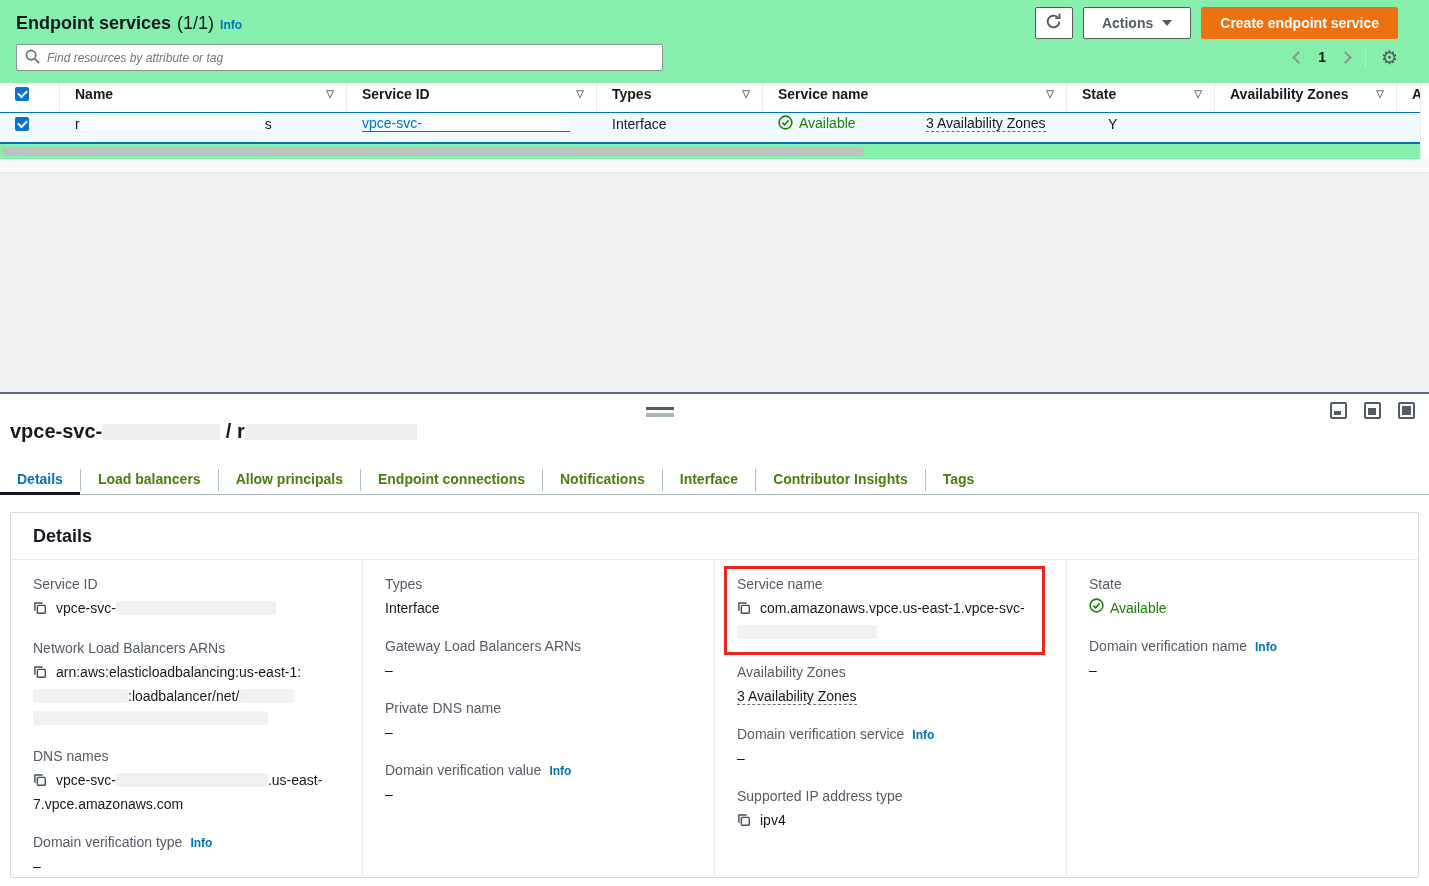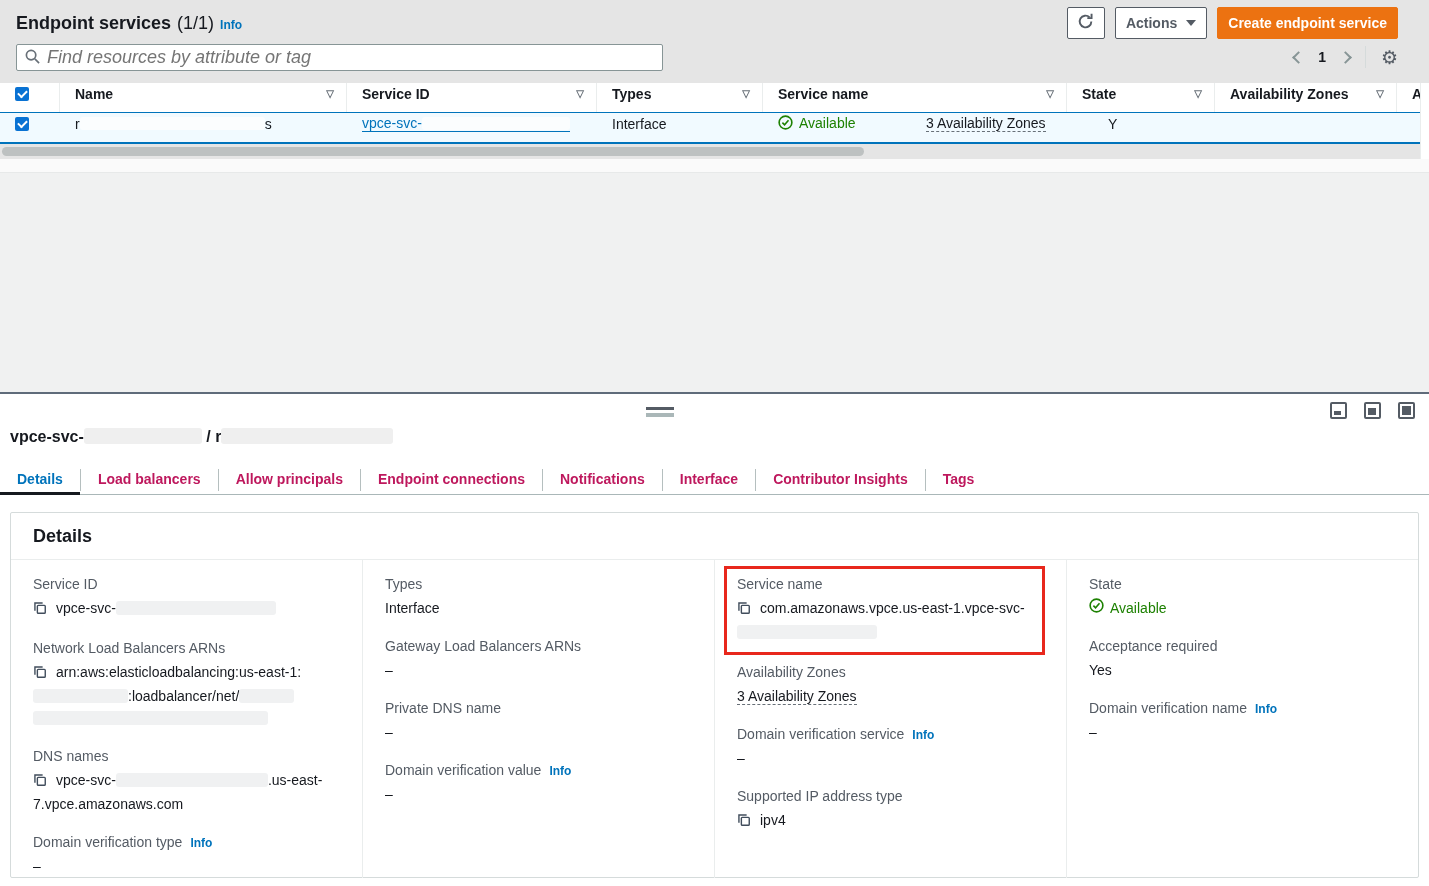--- a/index.html
+++ b/index.html
@@ -1,34 +1,34 @@
 <!DOCTYPE html>
 <html><head>
 <meta charset="utf-8">
 <style>
   * { margin:0; padding:0; box-sizing:border-box; }
   html,body { width:1429px; height:886px; background:#fff; }
   body { font-family:"Liberation Sans", sans-serif; font-size:14px; color:#16191f; overflow:hidden; }
   .app { position:relative; width:1429px; height:886px; overflow:hidden; background:#fff; }
 
   
-  .top { position:absolute; top:0; left:0; width:1429px; height:334px; background:#e5e5e5; }
+  .top { position:absolute; top:0; left:0; width:1429px; height:334px; background:#86efac; }
   .row1 { position:absolute; top:6px; left:16px; right:31px; height:34px; display:flex; justify-content:space-between; align-items:center; }
   .page-title { font-size:18px; font-weight:bold; display:flex; align-items:baseline; gap:6px; }
   .page-count { font-weight:normal; color:#16191f; }
   .info-link { font-size:12px; font-weight:bold; color:#0073bb; cursor:pointer; }
   .btn-group { display:flex; gap:10px; align-items:center; }
-  .btn { height:32px; border:1px solid #545b64; border-radius:2px; background:#fff; color:#545b64; font-weight:bold; font-size:14px; display:flex; align-items:center; justify-content:center; padding:0 10px; cursor:pointer; }
+  .btn { height:32px; border:1px solid #545b64; border-radius:2px; background:#fff; color:#545b64; font-weight:bold; font-size:14px; display:flex; align-items:center; justify-content:center; padding:0 18px; cursor:pointer; }
   .btn-icon { width:38px; padding:0; }
   .btn-primary { background:#ec7211; border-color:#ec7211; color:#fff; }
   .caret-down { width:0; height:0; border-left:5px solid transparent; border-right:5px solid transparent; border-top:6px solid #545b64; margin-left:9px; display:inline-block; }
 
   .row2 { position:absolute; top:44px; left:16px; right:31px; height:28px; }
   .searchbox { width:647px; height:27px; border:1px solid #879596; border-radius:2px; background:#fff; display:flex; align-items:center; padding:0 8px; gap:7px; }
-  .searchbox input { border:none; outline:none; flex:1; font-family:"Liberation Sans", sans-serif; font-size:18px; font-style:italic; color:#687078; background:transparent; }
+  .searchbox input { border:none; outline:none; flex:1; font-family:"Liberation Sans", sans-serif; font-size:12px; font-style:italic; color:#687078; background:transparent; }
   .paging { position:absolute; right:0; top:2px; display:flex; align-items:center; gap:15px; }
   .chev { width:9px; height:9px; border-top:2px solid #879596; border-right:2px solid #879596; display:inline-block; cursor:pointer; }
   .chev-left { transform:rotate(-135deg); }
   .chev-right { transform:rotate(45deg); }
   .page-num { font-weight:bold; font-size:14px; }
   .vline { width:1px; height:22px; background:#d5dbdb; }
   .gear { font-size:19px; color:#545b64; cursor:pointer; line-height:1; }
 
   
   .tbl { position:absolute; top:83px; left:0; width:1420px; overflow:hidden; }
@@ -61,25 +61,25 @@
   .split-handle { position:absolute; top:13px; left:646px; width:28px; cursor:row-resize; }
   .split-handle .h1 { height:3px; background:#545b64; margin-bottom:3px; }
   .split-handle .h2 { height:4px; background:#aab7b8; }
   .layout-icons { position:absolute; top:8px; right:14px; display:flex; gap:17px; }
   .licon { width:17px; height:17px; border:2px solid #545b64; border-radius:2px; position:relative; cursor:pointer; }
   .licon span { position:absolute; background:#545b64; }
   .licon-bottom span { left:2px; bottom:2px; width:7px; height:4px; }
   .licon-half span   { left:2px; bottom:2px; width:8px; height:7px; }
   .licon-full span   { left:2px; bottom:2px; width:9px; height:9px; }
 
-  .panel-title { position:absolute; top:34px; left:10px; font-size:16px; font-weight:bold; white-space:nowrap; }
+  .panel-title { position:absolute; top:26px; left:10px; font-size:20px; font-weight:bold; white-space:nowrap; }
   .panel-title .redact { height:16px; vertical-align:-2px; background:#efefef; }
 
   .tabs { position:absolute; top:72px; left:0; width:1429px; height:29px; display:flex; align-items:center; border-bottom:1px solid #aab7b8; }
-  .tab { padding:0 17px; height:29px; line-height:26px; font-weight:bold; color:#be185d; cursor:pointer; white-space:nowrap; }
+  .tab { padding:0 17px; height:29px; line-height:26px; font-weight:bold; color:#4d7c0f; cursor:pointer; white-space:nowrap; }
   .tab.active { color:#0073bb; border-bottom:3px solid #16191f; margin-bottom:-1px; }
   .tabsep { width:1px; height:22px; background:#b5bfbf; }
 
   .card { position:absolute; top:118px; left:10px; width:1409px; height:366px; background:#fff; border:1px solid #d5dbdb; border-radius:2px; }
   .card-h { height:47px; display:flex; align-items:center; padding-left:22px; font-size:18px; font-weight:bold; border-bottom:1px solid #eaeded; }
   .card-b { display:flex; align-items:stretch; height:318px; }
   .col { flex:1 1 0; padding:16px 18px 12px 22px; }
   .col + .col { border-left:1px solid #eaeded; }
   .field { margin-bottom:19px; }
   .flabel { color:#545b64; margin-bottom:5px; display:flex; align-items:baseline; gap:8px; }
@@ -364,24 +364,20 @@
                   <svg width="15" height="15" viewBox="0 0 16 16">
                       <circle cx="8" cy="8" r="6.8" fill="none" stroke="#1d8102" stroke-width="1.7"></circle>
                       <path d="M4.7 8.2l2.3 2.3 4.2-4.8" fill="none" stroke="#1d8102" stroke-width="1.7"></path>
                     </svg>
                 </span>
                 <span>Available</span>
               </span>
             </div>
           </div>
           <div class="field">
-            <div class="flabel">Acceptance required</div>
-            <div class="fval">Yes</div>
-          </div>
-          <div class="field">
             <div class="flabel">
                 <span>Domain verification name</span>
                 <span class="info-link">Info</span>
               </div>
             <div class="fval">–</div>
           </div>
         </div>
 
       </div>
     </div>

